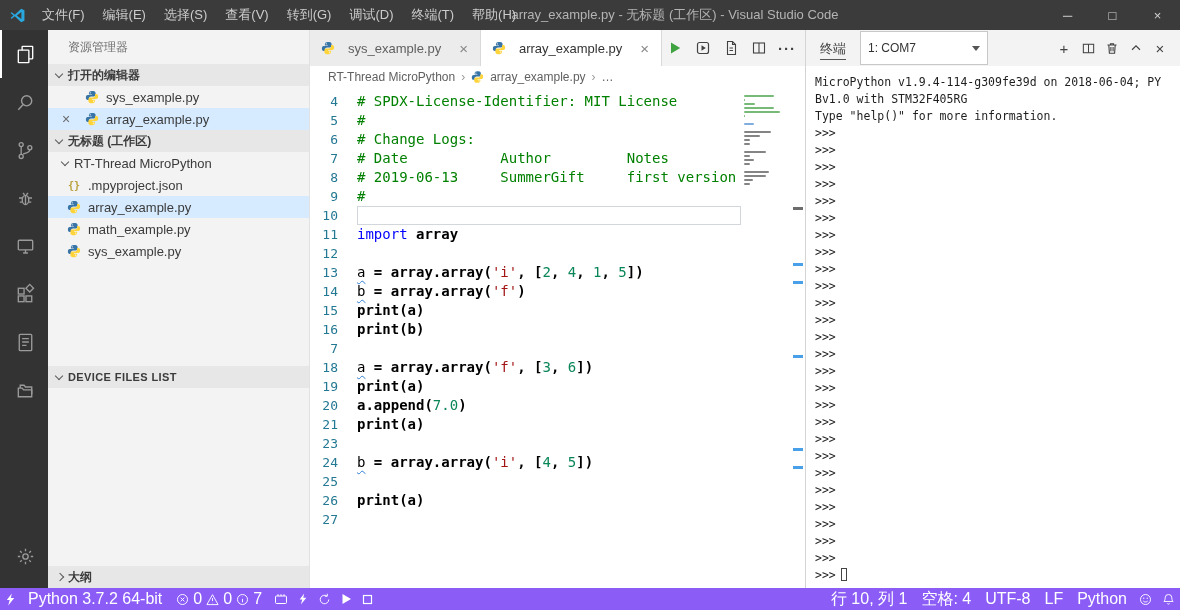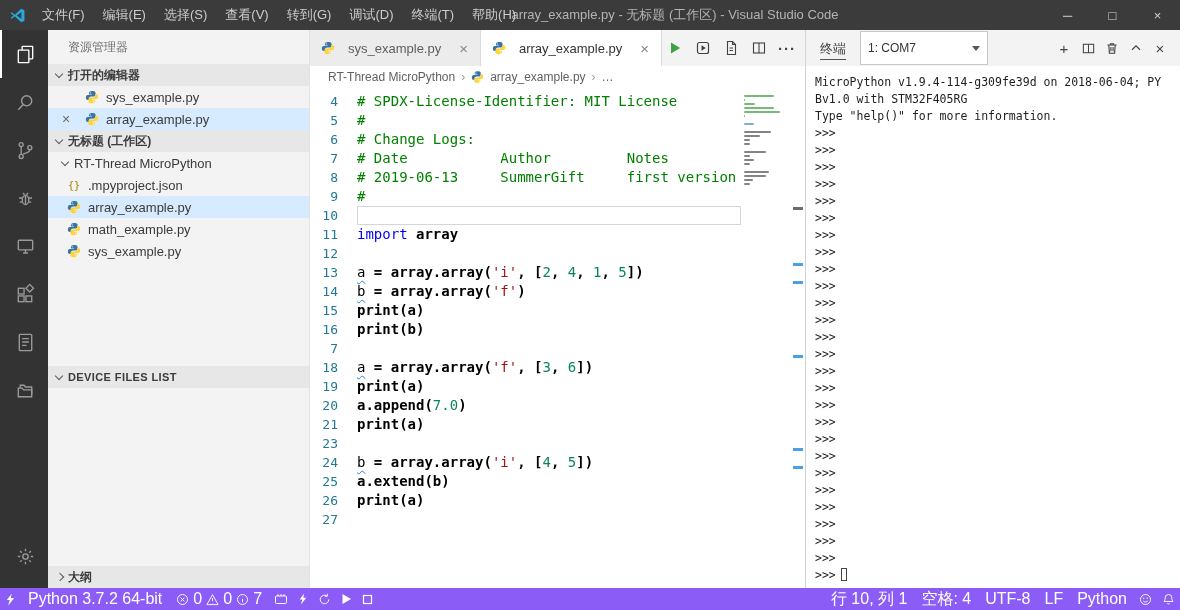--- a/index.html
+++ b/index.html
@@ -434,21 +434,20 @@
             </div>
             <div class="code-line">
               <span class="ln">23</span>
             </div>
             <div class="code-line">
               <span class="ln">24</span>
               <span class="lc"><span class="tok-du">b</span><span class="tok-d"> = array.array(</span><span class="tok-s">'i'</span><span class="tok-d">, [</span><span class="tok-n">4</span><span class="tok-d">, </span><span class="tok-n">5</span><span class="tok-d">])</span></span>
             </div>
             <div class="code-line">
               <span class="ln">25</span>
-              <span class="lc"><span class="tok-d">a.extend(b)</span></span>
             </div>
             <div class="code-line">
               <span class="ln">26</span>
               <span class="lc"><span class="tok-d">print(a)</span></span>
             </div>
             <div class="code-line">
               <span class="ln">27</span>
               <span class="lc"></span>
             </div>
           </div>

